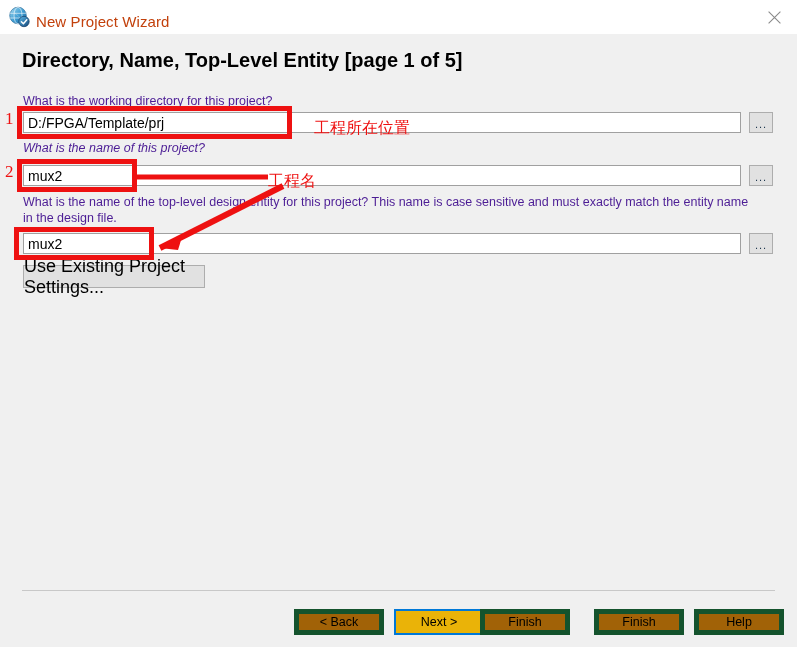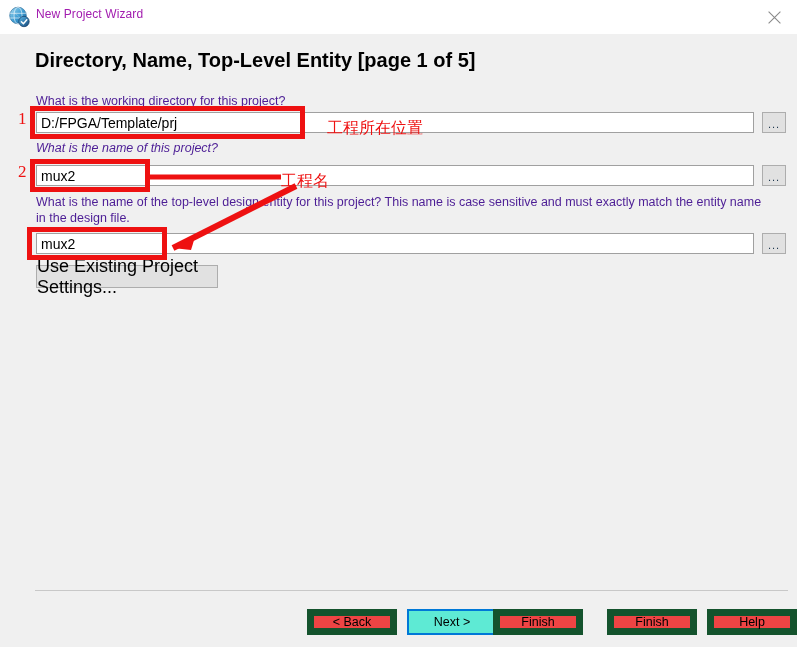--- a/index.html
+++ b/index.html
@@ -27,44 +27,43 @@
     display: flex;
     align-items: center;
   }
   .title-icon {
     position: absolute;
     left: 8px; top: 6px;
     width: 22px; height: 22px;
   }
   .title-text {
     position: absolute;
-    left: 36px; top: 7px;
-    font-size: 12px;
-    color: #a21caf;
+    left: 36px; top: 13px;
+    font-size: 15px;
+    color: #c2410c;
     letter-spacing: 0.1px;
     white-space: nowrap;
   }
   .close-btn {
     position: absolute;
     right: 0; top: 0;
     width: 46px; height: 34px;
     display: flex;
     align-items: center;
     justify-content: center;
     cursor: pointer;
   }
   .close-btn svg { display: block; }
 
   
   .panel {
     position: absolute;
     left: 0; top: 34px;
     width: 677px; height: 613px;
     background: #f0f0f0;
-    margin-left: 13px;
   }
 
   .page-title {
     position: absolute;
     left: 22px; top: 15px;
     font-size: 20px;
     font-weight: bold;
     color: #000000;
     white-space: nowrap;
   }
@@ -125,31 +124,31 @@
     position: absolute;
     left: 22px; top: 556px;
     width: 753px; height: 1px;
     background: #c8c8c8;
   }
 
   .footer-btn {
     position: absolute;
     top: 575px;
     height: 26px;
-    background: #ef4444;
-    border: 7px solid #14532d;
+    background: #a16207;
+    border: 5px solid #14532d;
     font-size: 12.5px;
     color: #000000;
     display: flex;
     align-items: center;
     justify-content: center;
     cursor: pointer;
   }
   .footer-btn.primary {
-    background: #5eead4;
+    background: #eab308;
     border: 2px solid #0078d7;
   }
 
   
   .anno-box {
     position: absolute;
     border: 5px solid #ee1111;
     pointer-events: none;
   }
   .anno-num {

